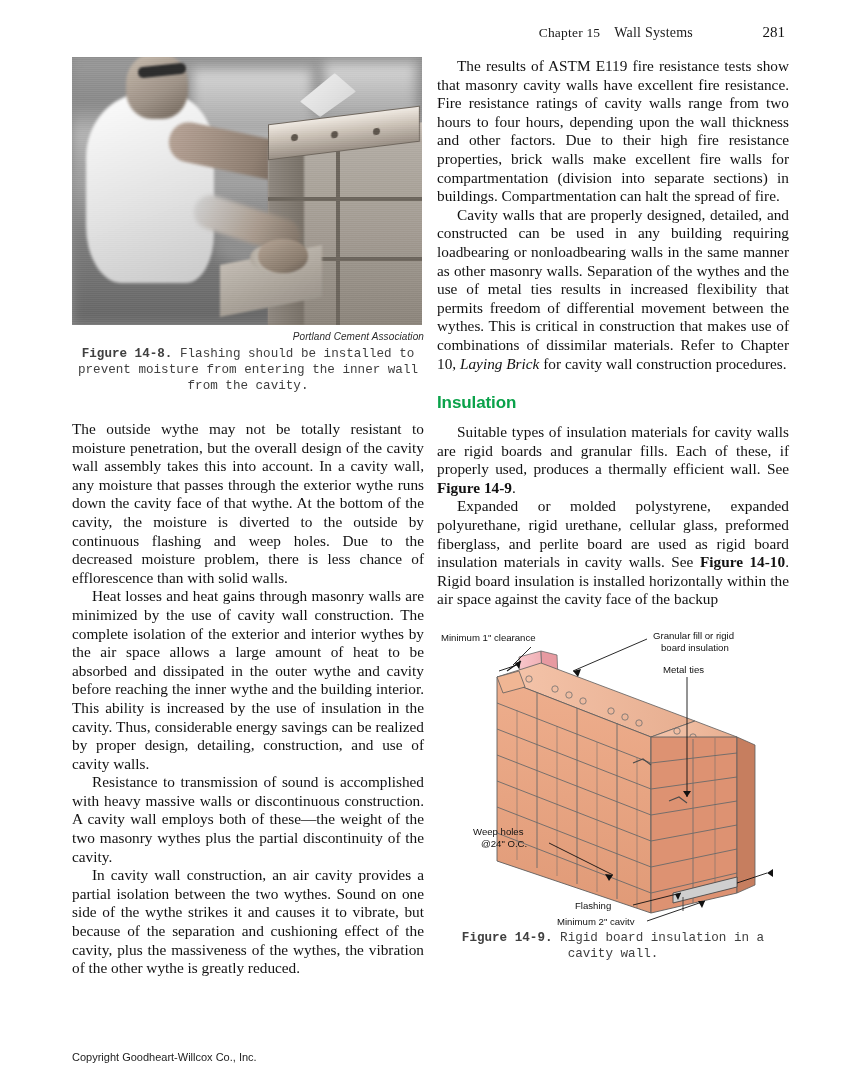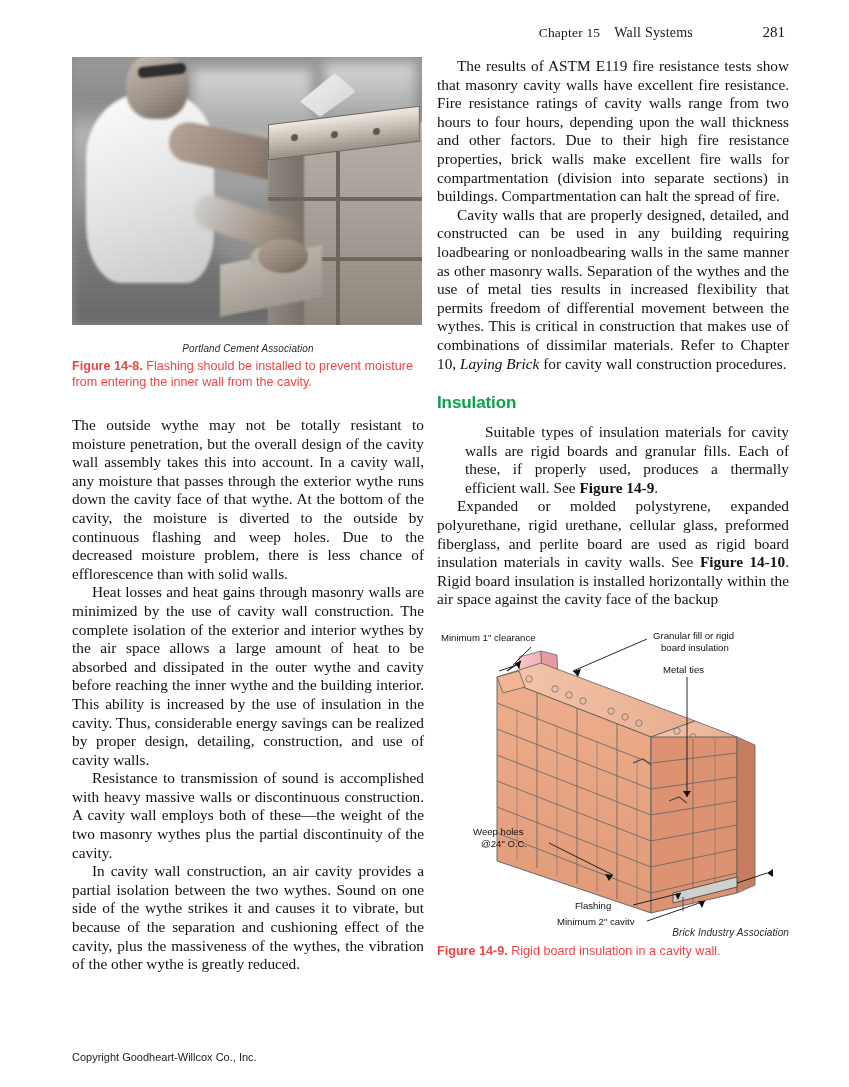--- a/index.html
+++ b/index.html
@@ -236,25 +236,25 @@
   
   .credit {
     font-family: "Liberation Sans", sans-serif;
     font-style: italic;
     font-size: 10px;
     color: #2b2b2b;
     text-align: right;
     letter-spacing: .1px;
   }
   .fig-caption {
-    font-family: Liberation Sans, sans-serif;
+    font-family: Liberation Mono, monospace;
     font-size: 12.6px;
     line-height: 16px;
-    color: #ef4444;
-    text-align: left;
+    color: #404040;
+    text-align: center;
   }
   .fig-caption .fc-label { font-weight: bold; }
 
   
   h2.section {
     font-family: "Liberation Sans", sans-serif;
     font-size: 17px;
     font-weight: bold;
     margin: 0;
     letter-spacing: -.1px;
@@ -326,21 +326,21 @@
 
         <div class="ph-lowblock"></div>
         <div class="ph-mortar"></div>
         <div class="ph-arm2"></div>
         <div class="ph-hand"></div>
 
         <div class="ph-grain"></div>
       </div>
     </div>
 
-    <div class="credit" style="margin-top:18px;text-align:center;">Portland Cement Association</div>
+    <div class="credit" style="margin-top:6px;">Portland Cement Association</div>
 
     <figcaption class="fig-caption" style="margin-top:4px;">
       <span class="fc-label">Figure 14-8.</span><span> Flashing should be installed to prevent moisture from entering the inner wall from the cavity.</span>
     </figcaption>
   </figure>
 
   <div style="margin-top:26px;">
     <p class="body">The outside wythe may not be totally resistant to moisture penetration, but the overall design of the cavity wall assembly takes this into account. In a cavity wall, any moisture that passes through the exterior wythe runs down the cavity face of that wythe. At the bottom of the cavity, the moisture is diverted to the outside by continuous flashing and weep holes. Due to the decreased moisture problem, there is less chance of efflorescence than with solid walls.</p>
     <p class="body">Heat losses and heat gains through masonry walls are minimized by the use of cavity wall construction. The complete isolation of the exterior and interior wythes by the air space allows a large amount of heat to be absorbed and dissipated in the outer wythe and cavity before reaching the inner wythe and the building interior. This ability is increased by the use of insulation in the cavity. Thus, considerable energy savings can be realized by proper design, detailing, construction, and use of cavity walls.</p>
     <p class="body">Resistance to transmission of sound is accomplished with heavy massive walls or discontinuous construction. A cavity wall employs both of these—the weight of the two masonry wythes plus the partial discontinuity of the cavity.</p>
@@ -349,21 +349,21 @@
 </div>
 
 <div class="col col-right">
 
   <p class="body indent">The results of ASTM E119 fire resistance tests show that masonry cavity walls have excellent fire resistance. Fire resistance ratings of cavity walls range from two hours to four hours, depending upon the wall thickness and other factors. Due to their high fire resistance properties, brick walls make excellent fire walls for compartmentation (division into separate sections) in buildings. Compartmentation can halt the spread of fire.</p>
 
   <p class="body indent"><span>Cavity walls that are properly designed, detailed, and constructed can be used in any building requiring loadbearing or nonloadbearing walls in the same manner as other masonry walls. Separation of the wythes and the use of metal ties results in increased flexibility that permits freedom of differential movement between the wythes. This is critical in construction that makes use of combinations of dissimilar materials. Refer to Chapter 10, </span><span class="it">Laying Brick</span><span> for cavity wall construction procedures.</span></p>
 
   <h2 class="section" style="margin-top:20px; color:#0aa24a;">Insulation</h2>
 
-  <p class="body indent" style="margin-top:10px;margin-left:28px;"><span>Suitable types of insulation materials for cavity walls are rigid boards and granular fills. Each of these, if properly used, produces a thermally efficient wall. See </span><span class="bd">Figure 14-9</span><span>.</span></p>
+  <p class="body indent" style="margin-top:10px;"><span>Suitable types of insulation materials for cavity walls are rigid boards and granular fills. Each of these, if properly used, produces a thermally efficient wall. See </span><span class="bd">Figure 14-9</span><span>.</span></p>
 
   <p class="body indent"><span>Expanded or molded polystyrene, expanded polyurethane, rigid urethane, cellular glass, preformed fiberglass, and perlite board are used as rigid board insulation materials in cavity walls. See </span><span class="bd">Figure 14-10</span><span>. Rigid board insulation is installed horizontally within the air space against the cavity face of the backup</span></p>
 
   <figure style="margin:16px 0 0 0;">
     <div class="illus">
       <svg width="352" height="300" viewBox="0 0 352 300">
         <defs>
           <linearGradient id="gFace" x1="0" y1="0" x2="0" y2="1">
             <stop offset="0%" stop-color="#eeae8d"></stop>
             <stop offset="100%" stop-color="#e09a77"></stop>
@@ -483,21 +483,20 @@
         <text class="lbl" x="216" y="14">Granular fill or rigid</text>
         <text class="lbl" x="224" y="26">board insulation</text>
         <text class="lbl" x="226" y="48">Metal ties</text>
         <text class="lbl" x="36" y="210">Weep holes</text>
         <text class="lbl" x="44" y="222">@24" O.C.</text>
         <text class="lbl" x="138" y="284">Flashing</text>
         <text class="lbl" x="120" y="300">Minimum 2" cavity</text>
       </svg>
     </div>
 
-    <div class="credit" style="margin-top:2px;">Brick Industry Association</div>
 
     <figcaption class="fig-caption" style="margin-top:5px;">
       <span class="fc-label">Figure 14-9.</span><span> Rigid board insulation in a cavity wall.</span>
     </figcaption>
   </figure>
 </div>
 
 <div class="footer">Copyright Goodheart-Willcox Co., Inc.</div>
 
 </body></html>

